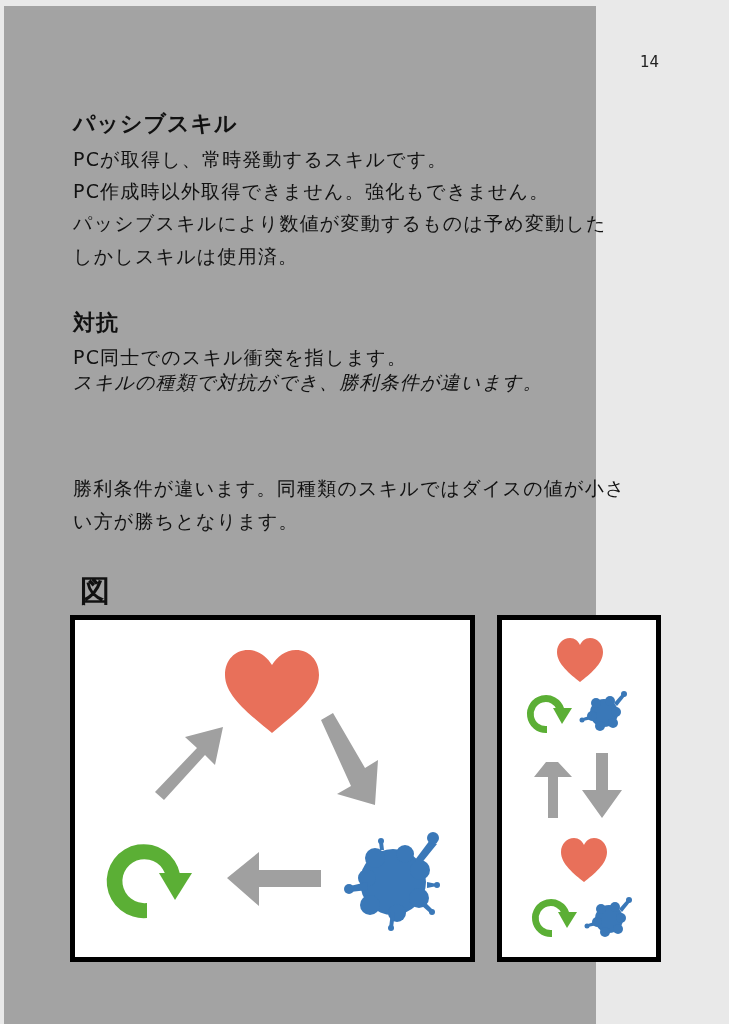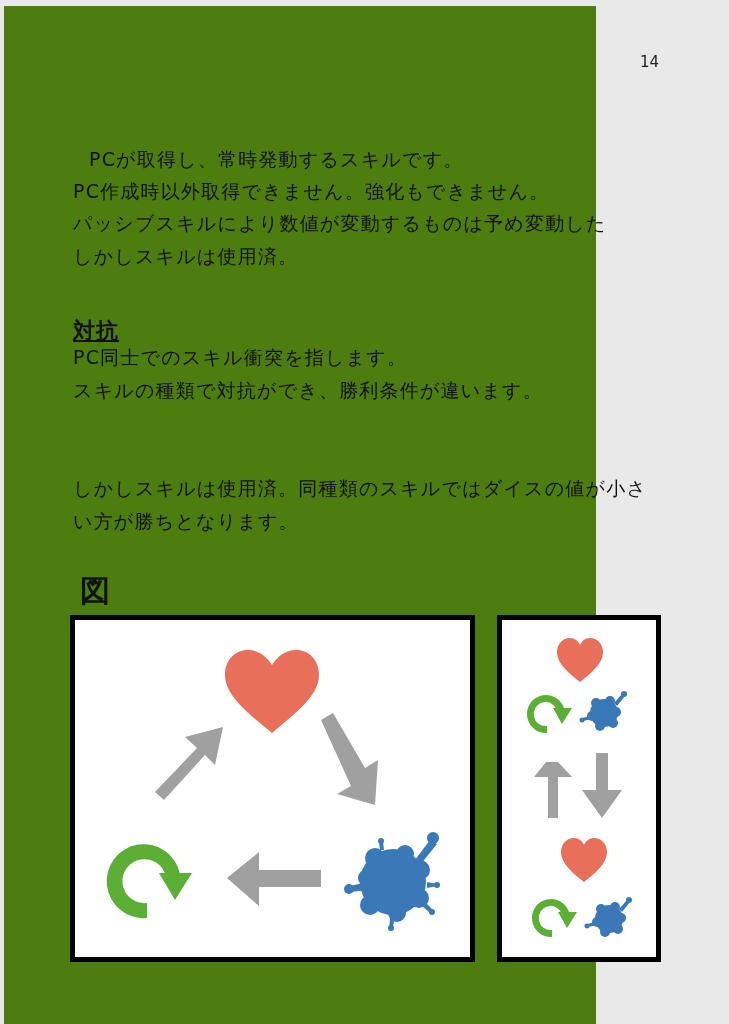--- a/index.html
+++ b/index.html
@@ -4,21 +4,21 @@
 <style>
   html, body { margin: 0; padding: 0; }
   body {
     width: 729px; height: 1024px; background: #e9e9e9;
     position: relative; overflow: hidden;
     font-family: "DejaVu Sans", "Liberation Sans", sans-serif;
     color: #111;
   }
   .page {
     position: absolute; left: 4px; top: 6px; width: 592px; height: 1018px;
-    background: #4d7c0f;
+    background: #a3a3a3;
   }
   .page-number {
     position: absolute; left: 636px; top: 47px; font-size: 15px; color: #222;
   }
   .section-title {
     position: absolute; left: 69px; font-size: 22px; font-weight: bold; letter-spacing: 1px;
   }
   .body-line {
     position: absolute; left: 69px; font-size: 19px; letter-spacing: 1.2px; white-space: nowrap;
   }
@@ -29,29 +29,30 @@
     position: absolute; border: 5px solid #000; box-sizing: border-box; background: #fff;
   }
   .box svg { position: absolute; left: 0; top: 0; }
 </style>
 </head>
 <body>
 
 <div class="page">
   <div class="page-number">14</div>
 
-  <div class="body-line" style="top:141px;margin-left:16px;">PCが取得し、常時発動するスキルです。</div>
+  <div class="section-title" style="top:103px;">パッシブスキル</div>
+  <div class="body-line" style="top:141px;">PCが取得し、常時発動するスキルです。</div>
   <div class="body-line" style="top:205px;">パッシブスキルにより数値が変動するものは予め変動した</div>
   <div class="body-line" style="top:173px;">PC作成時以外取得できません。強化もできません。</div>
   <div class="body-line" style="top:238px;">しかしスキルは使用済。</div>
 
-  <div class="section-title" style="top:310px;text-decoration:underline;">対抗</div>
+  <div class="section-title" style="top:302px;">対抗</div>
   <div class="body-line" style="top:339px;">PC同士でのスキル衝突を指します。</div>
-  <div class="body-line" style="top:372px;">スキルの種類で対抗ができ、勝利条件が違います。</div>
-  <div class="body-line" style="top:470px;">しかしスキルは使用済。同種類のスキルではダイスの値が小さ</div>
+  <div class="body-line" style="top:364px;font-style:italic;">スキルの種類で対抗ができ、勝利条件が違います。</div>
+  <div class="body-line" style="top:470px;">勝利条件が違います。同種類のスキルではダイスの値が小さ</div>
   <div class="body-line" style="top:503px;text-align:center;">い方が勝ちとなります。</div>
 
   <div class="fig-label">図</div>
 
   <div class="box" style="left:66px; top:609px; width:405px; height:347px;">
     <svg width="395" height="337" viewBox="0 0 395 337">
 
       <g>
         <path d="M197,113 C180,98 150,78 150,55 C150,40 160,30 173,30 C184,30 192,37 197,45 C202,37 210,30 221,30 C234,30 244,40 244,55 C244,78 214,98 197,113 Z" fill="#E8705A"></path>
       </g>

